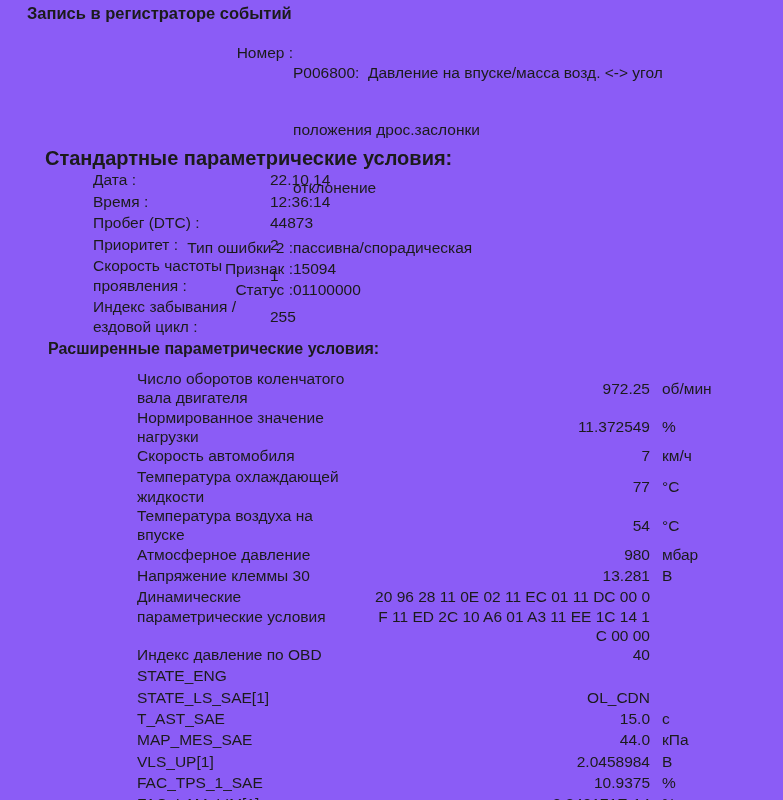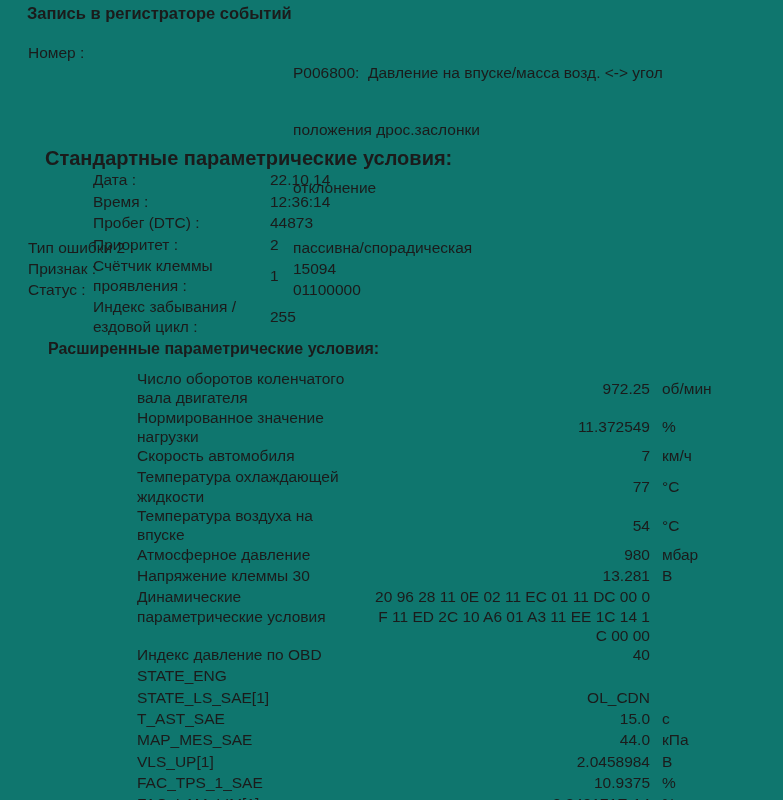--- a/index.html
+++ b/index.html
@@ -1,30 +1,30 @@
 <!DOCTYPE html>
 <html><head>
 <meta charset="utf-8">
 <style>
   * { margin:0; padding:0; box-sizing:border-box; }
   html,body { width:783px; height:800px; background:#ffffff; overflow:hidden; }
   .doc {
     position:relative; width:783px; height:800px;
     font-family:"Liberation Sans","DejaVu Sans",sans-serif;
     font-size:15.5px; line-height:19.3px; color:#1b1b1b;
-    background:#0f766e;
+    background:#8b5cf6;
   }
   .title {
     position:absolute; left:27px; top:4px;
     font-size:16.5px; font-weight:700; line-height:19px;
   }
   
   .top-section { position:absolute; left:28px; top:24px; width:735px; }
   .trow { display:grid; grid-template-columns:265px 1fr; margin-bottom:1.8px; }
-  .trow .lbl { white-space:nowrap; }
+  .trow .lbl { white-space:nowrap;text-align:right; }
   .trow .lbl.offset { padding-top:19.3px; }
   .trow .val { white-space:pre; }
   
   .std-section { position:absolute; left:45px; top:149px; width:700px; }
   .sec-heading { font-weight:700; font-size:20px; line-height:19px; margin-bottom:2px; }
   .std-rows { margin-left:48px; }
   .srow { display:grid; grid-template-columns:177px 1fr; align-items:center; margin-bottom:2.3px; }
   .srow .lbl div, .srow .lbl { white-space:nowrap; }
   
   .ext-section { position:absolute; left:48px; top:340px; width:714px; }
@@ -81,21 +81,21 @@
       <div class="srow">
         <div class="lbl">Пробег (DTC) :</div>
         <div class="val">44873</div>
       </div>
       <div class="srow">
         <div class="lbl">Приоритет :</div>
         <div class="val">2</div>
       </div>
       <div class="srow">
         <div class="lbl">
-          <div>Счётчик клеммы</div>
+          <div>Скорость частоты</div>
           <div>проявления :</div>
         </div>
         <div class="val">1</div>
       </div>
       <div class="srow">
         <div class="lbl">
           <div>Индекс забывания /</div>
           <div>ездовой цикл :</div>
         </div>
         <div class="val">255</div>

